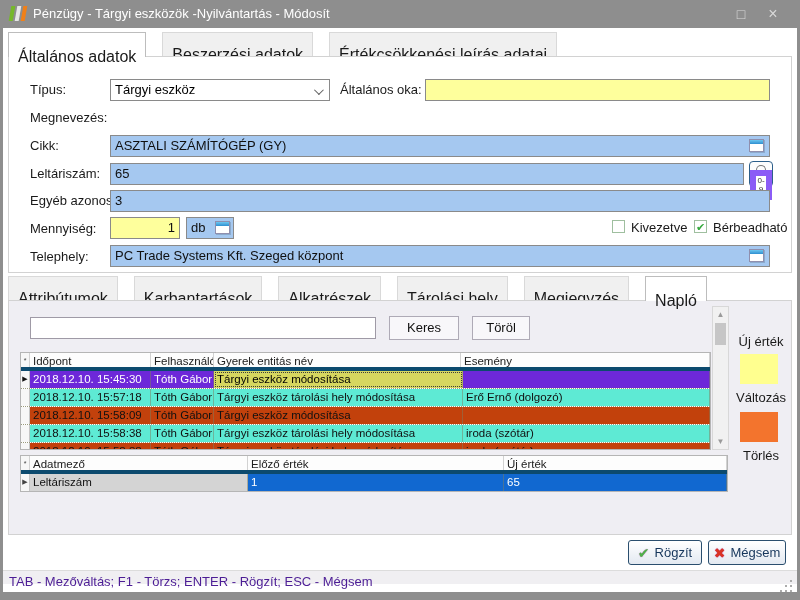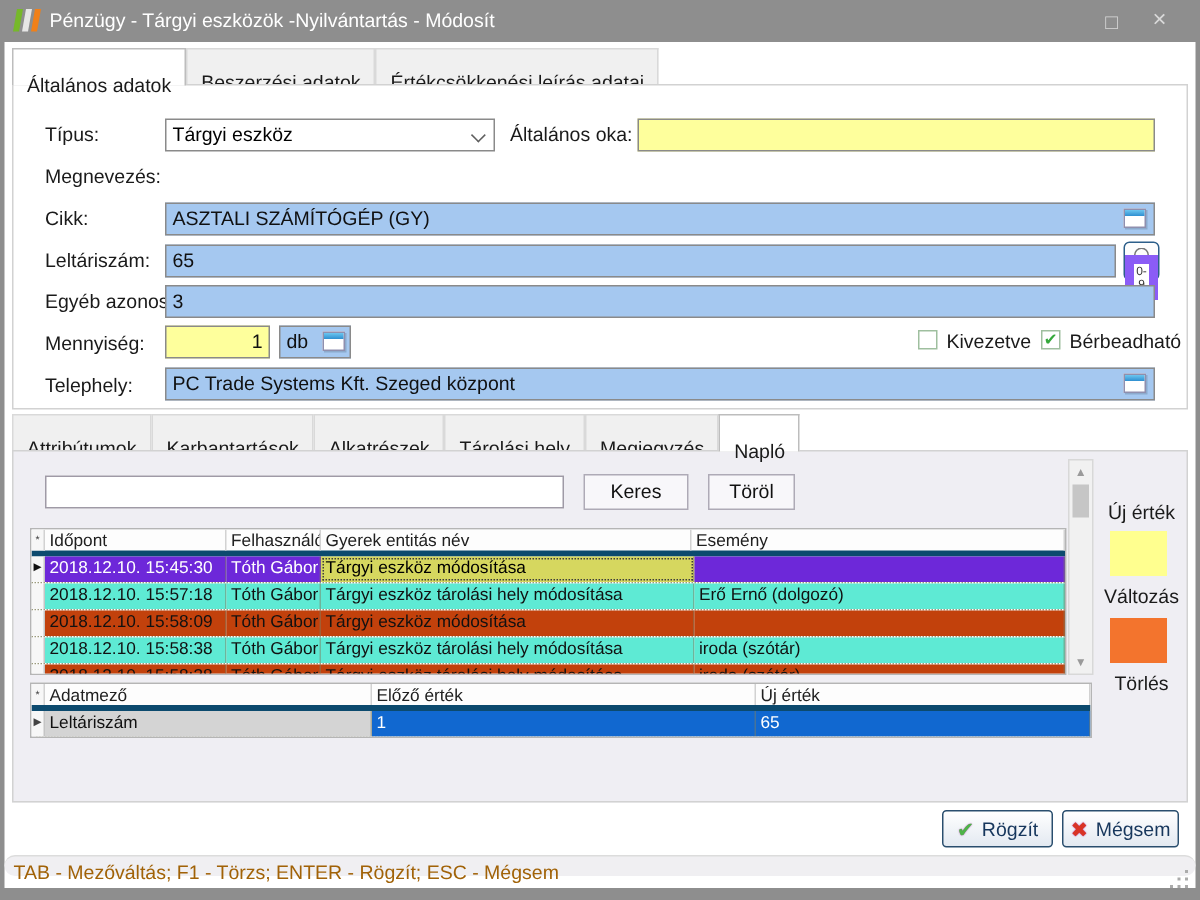--- a/index.html
+++ b/index.html
@@ -19,21 +19,21 @@
   .btn-max{right:44px;}
   .btn-close{right:12px;font-size:16px;}
 
   
   .client{left:3px;top:28px;width:794px;height:564px;background:#ffffff;}
 
   
   .tabstrip{display:flex;align-items:flex-end;height:24px;}
   .tabstrip1{left:8px;top:33px;}
   .tabstrip2{left:8px;top:277px;}
-  .tab{height:21px;line-height:20px;padding:12px 9px;font-size:13px;color:#1a1a1a;background:#f0f0f0;border:1px solid #d9d9d9;border-bottom:none;margin-right:0;white-space:nowrap;}
+  .tab{height:21px;line-height:20px;padding:12px 9px;font-size:16px;color:#1a1a1a;background:#f0f0f0;border:1px solid #d9d9d9;border-bottom:none;margin-right:16px;white-space:nowrap;}
   .tab.active{height:24px;line-height:23px;background:#ffffff;border:1px solid #bdbdbd;border-bottom:none;position:relative;z-index:3;}
 
   
   .page1{left:8px;top:56px;width:784px;height:217px;background:#ffffff;border:1px solid #d2d2d2;}
   .page2{left:8px;top:300px;width:784px;height:235px;background:#efeef3;border:1px solid #d2d2d2;}
 
   
   .flabel{font-size:13px;color:#1a1a1a;white-space:nowrap;}
   .input{border:1px solid #8a8a8a;font-size:13px;color:#101010;padding:0 4px;line-height:20px;height:22px;background:#fff;overflow:hidden;white-space:nowrap;}
   .blue{background:#a5c8f0;}
@@ -79,21 +79,21 @@
   
   .legend-label{font-size:13px;color:#1a1a1a;text-align:center;width:60px;}
   .swatch{width:38px;height:30px;}
 
   
   .fbtn{height:25px;border:1px solid #2a4e6e;border-radius:3px;background:linear-gradient(#ffffff,#e3e9f1);font-size:13px;color:#16365c;display:flex;align-items:center;justify-content:center;gap:5px;}
   .ic-check{color:#4eb348;text-shadow:0 0 1px #b04ab0;font-size:14px;}
   .ic-x{color:#d93425;text-shadow:0 0 1px #b0309a;font-size:14px;}
 
   
-  .statusbar{left:3px;top:570px;width:794px;height:14px;background:#f0eff2;border-top:1px solid #dcdcdc;font-size:13px;color:#a16207;line-height:21px;padding-left:6px;border-radius:10px;}
+  .statusbar{left:3px;top:570px;width:794px;height:14px;background:#f0eff2;border-top:1px solid #dcdcdc;font-size:13px;color:#4c1d95;line-height:21px;padding-left:6px;}
   .grip{right:8px;top:580px;width:2px;height:2px;background:#ababab;box-shadow:-5px 5px #ababab,0 5px #ababab,-10px 10px #ababab,-5px 10px #ababab,0 10px #ababab;}
 </style>
 </head>
 <body>
 
 <div class="window">
 
   <div class="abs titlebar">
     <div class="abs app-icon">
         <i class="s1"></i>

